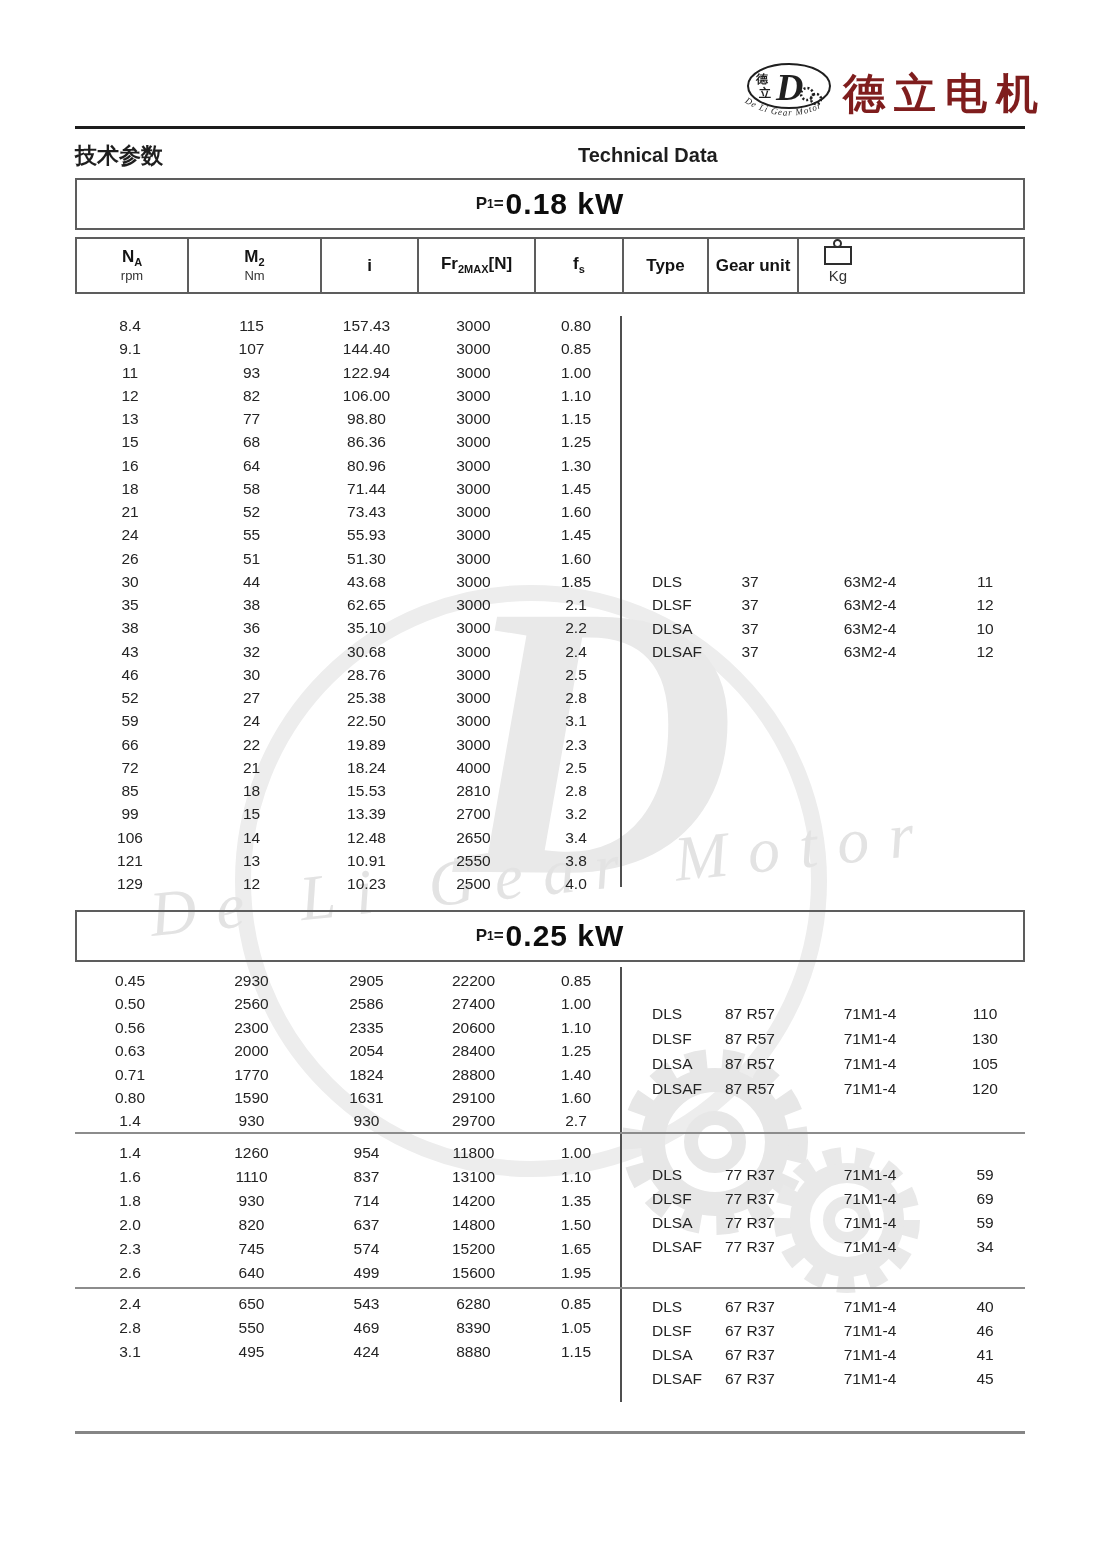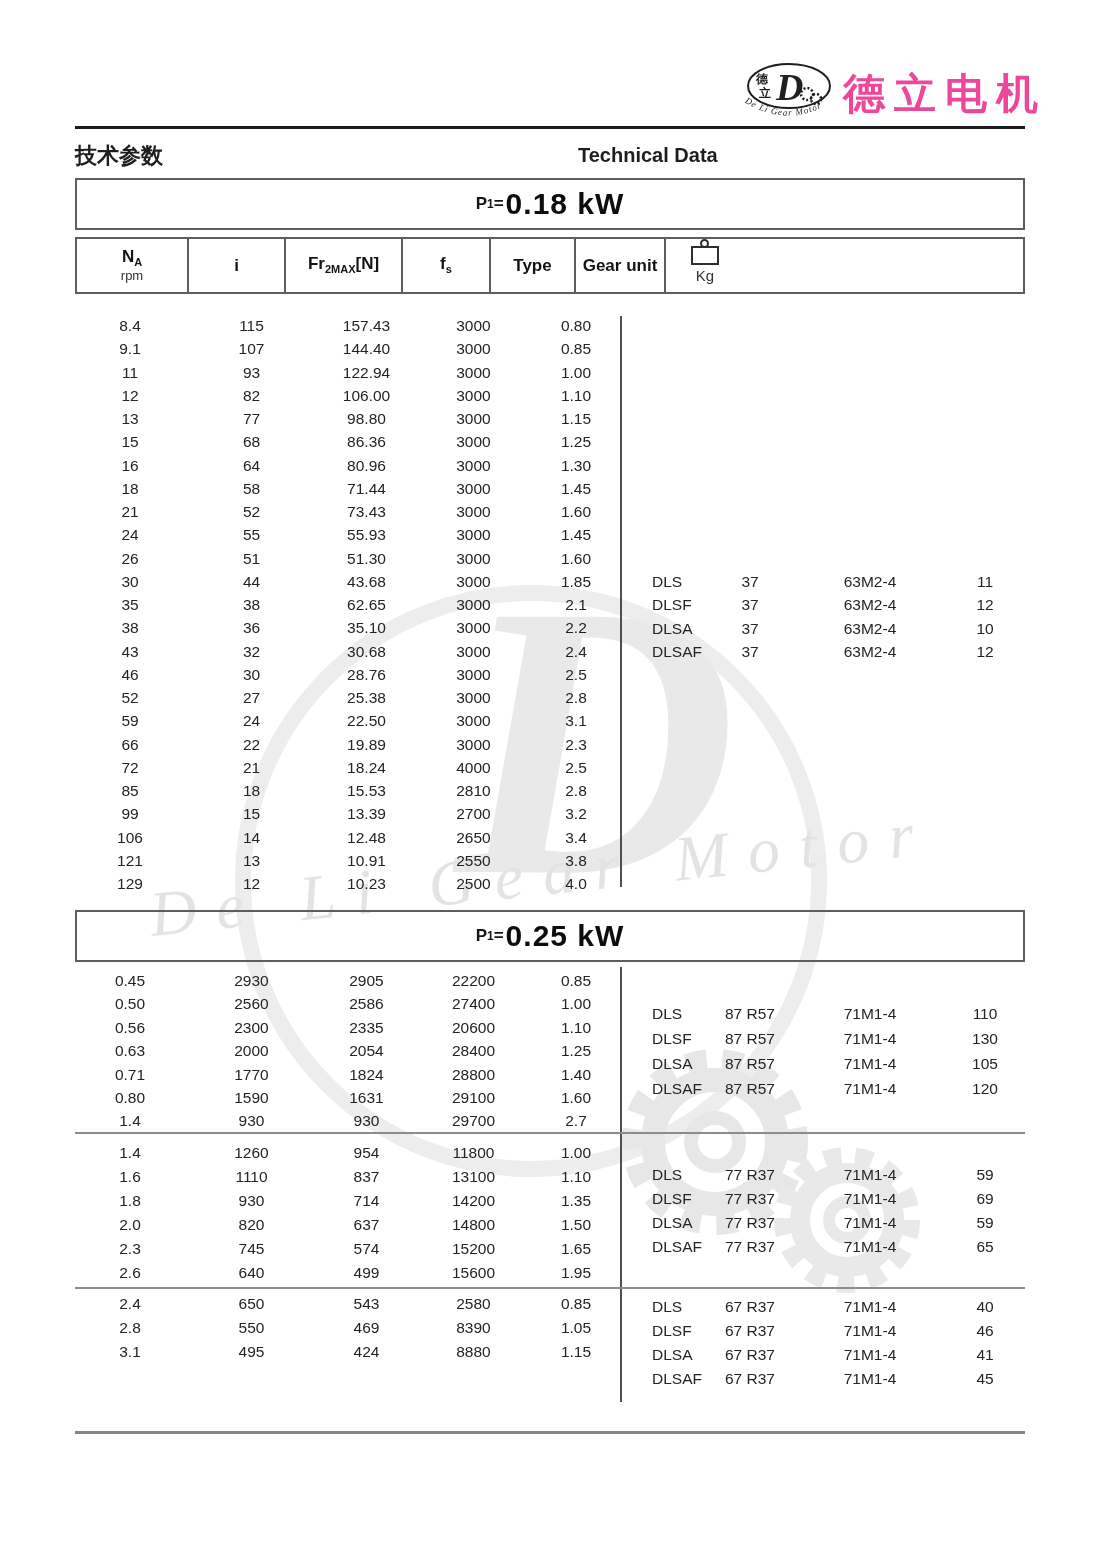--- a/index.html
+++ b/index.html
@@ -10,21 +10,21 @@
   
   .wm{position:absolute;z-index:0;}
   .wm-circle{left:235px;top:585px;width:560px;height:560px;border:16px solid #ededed;border-radius:50%;}
   .wm-letter{left:455px;top:545px;font:italic 700 390px "Liberation Serif", serif;color:#e9e9e9;line-height:1;}
   .wm-text{left:150px;top:878px;width:900px;font:italic 400 64px "Liberation Serif", serif;
            letter-spacing:20px;color:#e3e3e3;white-space:nowrap;transform:rotate(-6deg);transform-origin:left center;}
   .wm-gears{left:600px;top:1030px;}
   
   .logo-svg{position:absolute;left:723px;top:50px;z-index:1;}
   .brand{position:absolute;left:843px;top:66px;z-index:1;font:700 42px "Liberation Serif", serif;
-         letter-spacing:9px;color:#ec4899;}
+         letter-spacing:9px;color:#7f1d1d;}
   .top-rule{position:absolute;left:75px;top:126px;width:950px;height:3px;background:#1c1c1c;z-index:1;}
   .h-zh{position:absolute;left:75px;top:141px;font-size:22px;font-weight:700;color:#1e1e1e;z-index:1;}
   .h-en{position:absolute;left:578px;top:144px;font-size:20px;font-weight:700;color:#1e1e1e;z-index:1;}
   
   .title-box{position:absolute;left:75px;width:946px;height:48px;border:2px solid #5d5d5d;z-index:1;
              display:flex;align-items:center;justify-content:center;background:transparent;}
   .tp{font-size:17px;font-weight:700;color:#151515;}
   .tsub{font-size:12px;font-weight:700;color:#151515;}
   .tv{font-size:30px;font-weight:700;letter-spacing:1px;color:#0d0d0d;margin-left:2px;}
   
@@ -93,20 +93,24 @@
       <sub class="tsub">1</sub>
       <span class="tp">=</span>
       <span class="tv">0.18 kW</span>
   </div>
 
   <div class="colhead" id="colhead">
       <div class="hc" style="width: 110px;">
         <div class="l1"><span>N</span><sub>A</sub></div>
         <div class="unit">rpm</div>
       </div>
+      <div class="hc" style="width: 133px;">
+        <div class="l1"><span>M</span><sub>2</sub></div>
+        <div class="unit">Nm</div>
+      </div>
       <div class="hc" style="width: 97px;">
         <div class="l1"><span>i</span></div>
       </div>
       <div class="hc" style="width: 117px;">
         <div class="l1"><span>Fr</span><sub>2MAX</sub><span>[N]</span></div>
       </div>
       <div class="hc" style="width: 88px;">
         <div class="l1"><span>f</span><sub>s</sub></div>
       </div>
       <div class="hc" style="width: 85px;">
@@ -463,27 +467,27 @@
       <div class="grow" style="left: 620px; top: 1212px;">
         <div class="c type" style="width: 85px;">DLSA</div>
         <div class="c" style="width: 90px;">77 R37</div>
         <div class="c" style="width: 150px;">71M1-4</div>
         <div class="c" style="width: 80px;">59</div>
       </div>
       <div class="grow" style="left: 620px; top: 1236px;">
         <div class="c type" style="width: 85px;">DLSAF</div>
         <div class="c" style="width: 90px;">77 R37</div>
         <div class="c" style="width: 150px;">71M1-4</div>
-        <div class="c" style="width: 80px;">65</div>
+        <div class="c" style="width: 80px;">34</div>
       </div>
       <div class="drow" style="left: 75px; top: 1293px;">
         <div class="c" style="width: 110px;">2.4</div>
         <div class="c" style="width: 133px;">650</div>
         <div class="c" style="width: 97px;">543</div>
-        <div class="c" style="width: 117px;">2580</div>
+        <div class="c" style="width: 117px;">6280</div>
         <div class="c" style="width: 88px;">0.85</div>
       </div>
       <div class="drow" style="left: 75px; top: 1317px;">
         <div class="c" style="width: 110px;">2.8</div>
         <div class="c" style="width: 133px;">550</div>
         <div class="c" style="width: 97px;">469</div>
         <div class="c" style="width: 117px;">8390</div>
         <div class="c" style="width: 88px;">1.05</div>
       </div>
       <div class="drow" style="left: 75px; top: 1341px;">

